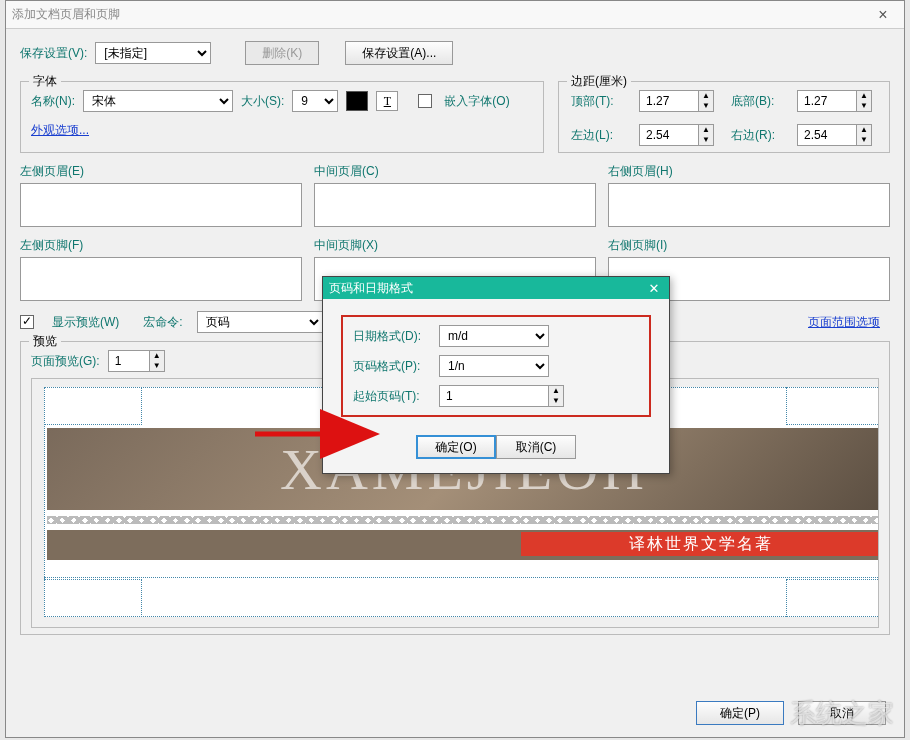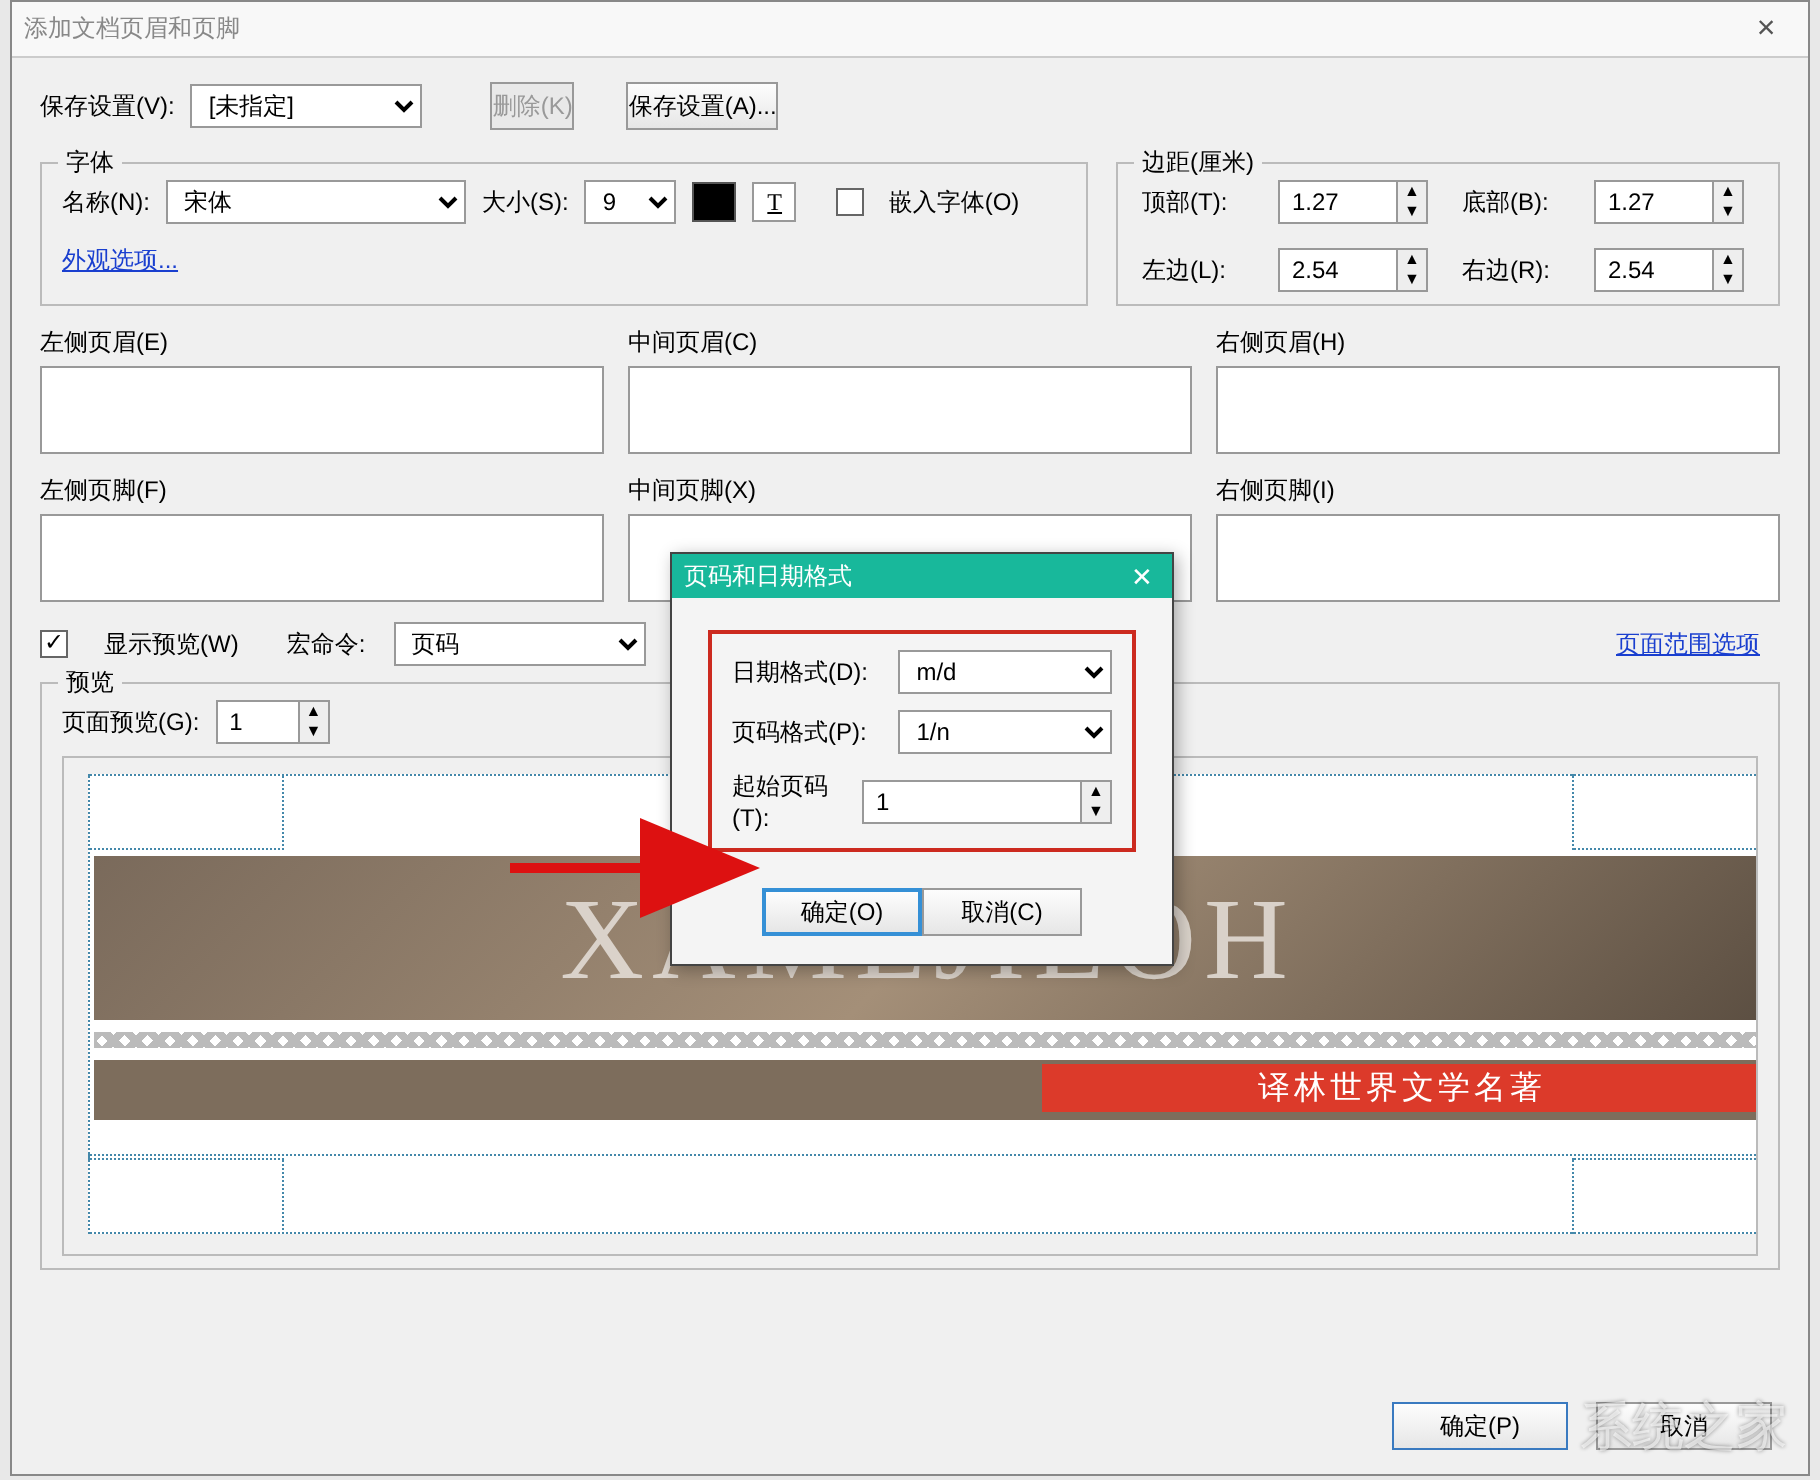--- a/index.html
+++ b/index.html
@@ -3,24 +3,24 @@
 <meta charset="utf-8">
 <style>
 * { box-sizing: border-box; margin: 0; padding: 0; }
 body { font-family: "Microsoft YaHei", SimSun, sans-serif; font-size: 12px; background: #e8e8e8; width: 910px; height: 740px; overflow: hidden; position: relative; }
 .main-dialog { position: absolute; left: 5px; top: 0; width: 900px; height: 738px; background: #f0f0f0; border: 1px solid #888; }
 .titlebar { height: 28px; background: #f8f8f8; border-bottom: 1px solid #ccc; display: flex; align-items: center; padding: 0 6px; color: #888; gap: 21px; }
 .titlebar .title-text { flex: 1; }
 .titlebar .close { width: 30px; text-align: center; font-size: 16px; color: #555; cursor: pointer; }
 .body { padding: 12px 14px; }
 .row { display: flex; align-items: center; margin-bottom: 10px; gap: 8px; }
-label { color: #000000; }
+label { color: #0f766e; }
 select, input[type=text], input.num { font: inherit; border: 1px solid #999; background: #fff; height: 22px; padding: 1px 4px; }
 select { background: #fff; }
-.btn { font: inherit; height: 24px; border: 1px solid #999; background: linear-gradient(#fdfdfd,#e6e6e6); padding: 0 0; cursor: pointer; }
+.btn { font: inherit; height: 24px; border: 1px solid #999; background: linear-gradient(#fdfdfd,#e6e6e6); padding: 0 16px; cursor: pointer; }
 .btn.disabled { color: #999; background: #e9e9e9; cursor: default; }
 .fieldset { border: 1px solid #bbb; padding: 8px 10px 6px; position: relative; margin-top: 6px; }
 .fieldset .legend { position: absolute; top: -9px; left: 8px; background: #f0f0f0; padding: 0 4px; font-size: 12px; }
 .font-margin-row { display: flex; gap: 14px; }
 .font-box { flex: 1; }
 .margin-box { width: 332px; padding-left: 12px; }
 .color-swatch { width: 22px; height: 20px; background: #000; display: inline-block; border: 1px solid #555; }
 .underline-btn { width: 22px; height: 20px; border: 1px solid #999; background: #fff; display: inline-flex; align-items: center; justify-content: center; font-family: serif; text-decoration: underline; cursor: pointer; }
 .chk { width: 14px; height: 14px; border: 1px solid #666; display: inline-block; vertical-align: middle; margin-right: 4px; background: #fff; position: relative; }
 .chk.checked::after { content: "✓"; position: absolute; top: -2px; left: 1px; font-size: 12px; color: #000; }
@@ -45,21 +45,21 @@
 .page-img .photo { position: absolute; left: 2px; top: 40px; right: 2px; height: 88px; background: linear-gradient(135deg,#7a6a5b 0%,#a48f78 50%,#5c4f42 100%); display: flex; align-items: center; justify-content: center; color: rgba(230,225,218,0.85); font-size: 58px; font-family: serif; letter-spacing: 4px; border-bottom: 6px solid #fff; }
 .page-img .zig { position: absolute; left: 2px; top: 128px; right: 2px; height: 8px; background:
   repeating-linear-gradient(135deg,#bbb 0 4px, transparent 4px 8px),
   repeating-linear-gradient(-135deg,#bbb 0 4px, transparent 4px 8px); }
 .page-img .band { position: absolute; left: 2px; top: 142px; right: 2px; height: 30px; background: #7d6d5c; }
 .page-img .redbar { position: absolute; right: 2px; top: 144px; width: 360px; height: 24px; background: #dc3a2a; color: #fff; font-size: 16px; display: flex; align-items: center; justify-content: center; font-family: STSong, serif; letter-spacing: 2px; }
 .page-img .bottom-dotted { position: absolute; left: -1px; right: -1px; bottom: 38px; border-top: 1px dotted #48a; }
 .footer-btns { position: absolute; right: 18px; bottom: 12px; display: flex; gap: 14px; }
 .footer-btns .btn { width: 88px; }
 .watermark { position: absolute; right: 10px; bottom: 6px; color: rgba(255,255,255,0.6); font-size: 26px; pointer-events: none; text-shadow: 0 0 2px rgba(0,0,0,0.4); }
-.sub-dialog { position: absolute; left: 335px; top: 276px; width: 252px; background: #f4f4f4; border: 1px solid #444; box-shadow: 2px 2px 8px rgba(0,0,0,0.3); z-index: 50; }
+.sub-dialog { position: absolute; left: 322px; top: 276px; width: 348px; background: #f4f4f4; border: 1px solid #444; box-shadow: 2px 2px 8px rgba(0,0,0,0.3); z-index: 50; }
 .sub-title { height: 22px; background: #18b89b; color: #fff; display: flex; align-items: center; padding: 0 6px; font-size: 12px; }
 .sub-title .sub-close { margin-left: auto; cursor: pointer; font-size: 13px; width: 18px; text-align: center; }
 .sub-body { padding: 16px 18px 14px; }
 .red-frame { border: 2px solid #cc2a1f; padding: 8px 10px; }
 .sub-row { display: flex; align-items: center; margin-bottom: 8px; }
 .sub-row label { width: 86px; }
 .sub-row select, .sub-row .spin-wrap input { width: 110px; }
 .sub-btns { display: flex; justify-content: center; margin-top: 18px; }
 .sub-btns .btn { width: 80px; }
 .sub-btns .btn.highlight { border: 2px solid #3590d6; }

